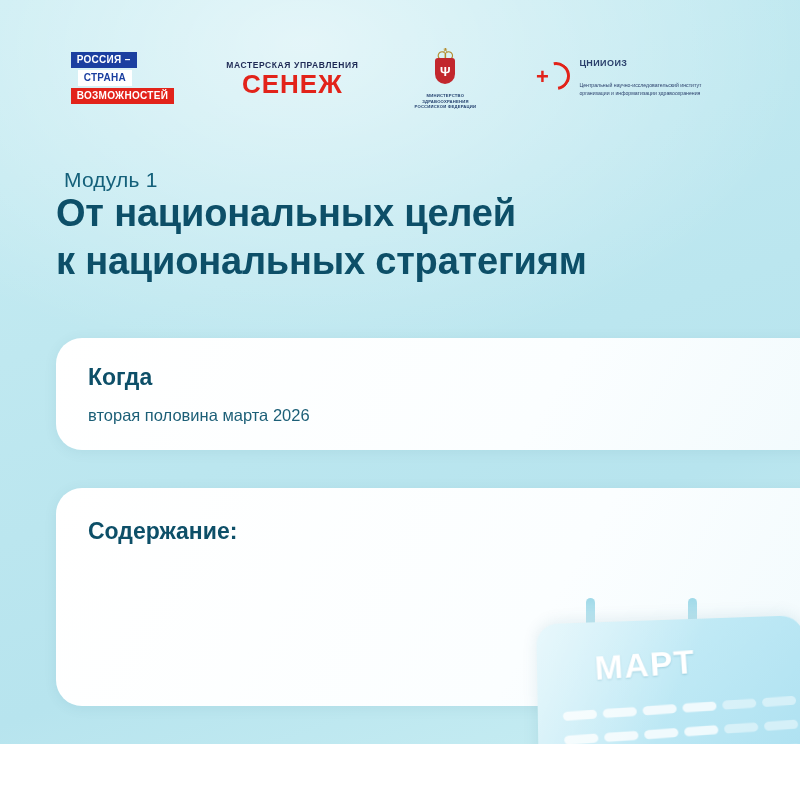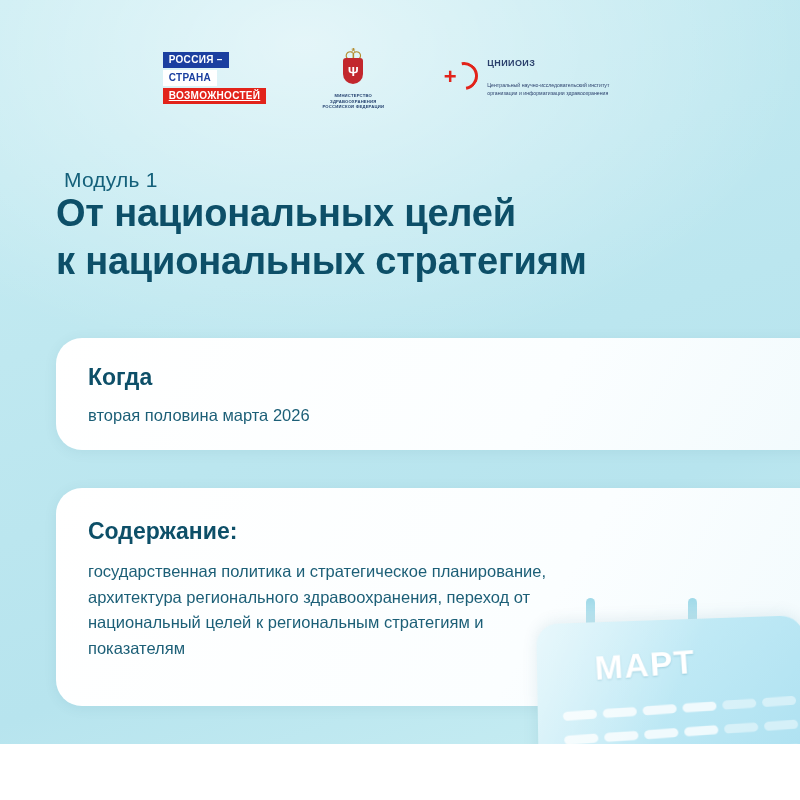--- a/index.html
+++ b/index.html
@@ -33,22 +33,22 @@
   .logo { display: flex; align-items: center; }
 
   
   .rsv { flex-direction: column; gap: 2px; align-items: flex-start; }
   .rsv .ln {
     font-weight: bold; font-size: 10px; letter-spacing: .3px;
     color: #ffffff; line-height: 1;
     padding: 3px 6px 3px 6px;
   }
   .rsv .l1 { background: #1b3fa0; }
-  .rsv .l2 { background: #ffffff; color: #1b3fa0; }
-  .rsv .l3 { background: #e2231a; text-decoration: underline; }
+  .rsv .l2 { background: #ffffff; color: #1b3fa0; margin-left: 7px; }
+  .rsv .l3 { background: #e2231a; }
 
   
   .senezh { flex-direction: column; align-items: center; gap: 1px; }
   .senezh .top {
     font-size: 8.5px; font-weight: bold; color: #1e2a55; letter-spacing: .6px;
   }
   .senezh .main {
     font-size: 26px; font-weight: bold; color: #e2231a; letter-spacing: 1px;
     line-height: 1;
   }
@@ -175,20 +175,24 @@
 <div class="slide">
 
   <div class="logobar">
 
     <div class="logo rsv">
       <span class="ln l1">РОССИЯ –</span>
       <span class="ln l2">СТРАНА</span>
       <span class="ln l3">ВОЗМОЖНОСТЕЙ</span>
     </div>
 
+    <div class="logo senezh">
+      <span class="top">МАСТЕРСКАЯ УПРАВЛЕНИЯ</span>
+      <span class="main">СЕНЕЖ</span>
+    </div>
 
     <div class="logo minzdrav">
       <div class="crest">
         <span class="eagle">♔</span>
         <span class="shield">Ψ</span>
       </div>
       <span class="cap">МИНИСТЕРСТВО ЗДРАВООХРАНЕНИЯ РОССИЙСКОЙ ФЕДЕРАЦИИ</span>
     </div>
 
     <div class="logo cnii">
@@ -213,21 +217,20 @@
   <div class="card card-when">
     <div class="when-inner">
       <h3>Когда</h3>
       <div class="body">вторая половина марта 2026</div>
     </div>
   </div>
 
   <div class="card card-content">
     <div class="content-inner">
       <h3>Содержание:</h3>
-      <div class="body">государственная политика и стратегическое планирование, архитектура регионального здравоохранения, переход от национальный целей к региональным стратегиям и показателям</div>
     </div>
   </div>
 
   <div class="calendar">
     <span class="cal-ring r1"></span>
     <span class="cal-ring r2"></span>
     <div class="cal-body">
       <div class="cal-month">МАРТ</div>
       <div class="cal-grid">
         <span></span>

